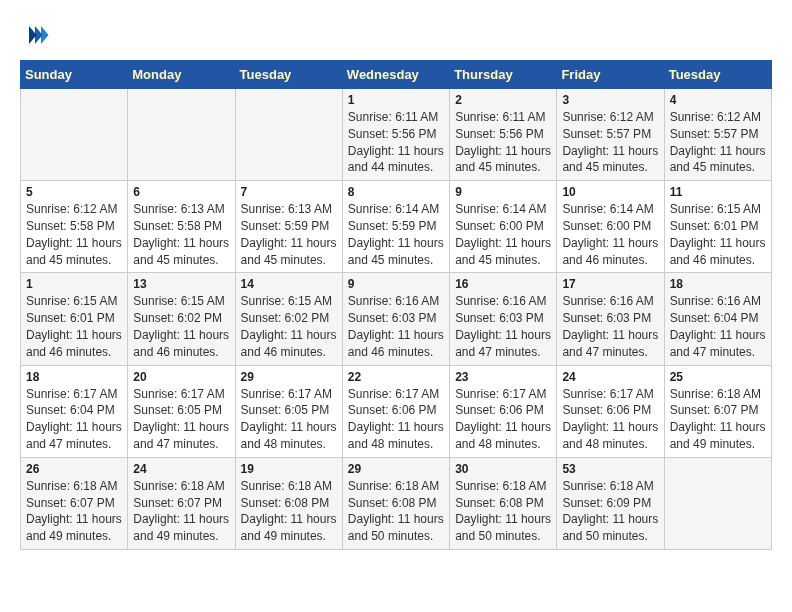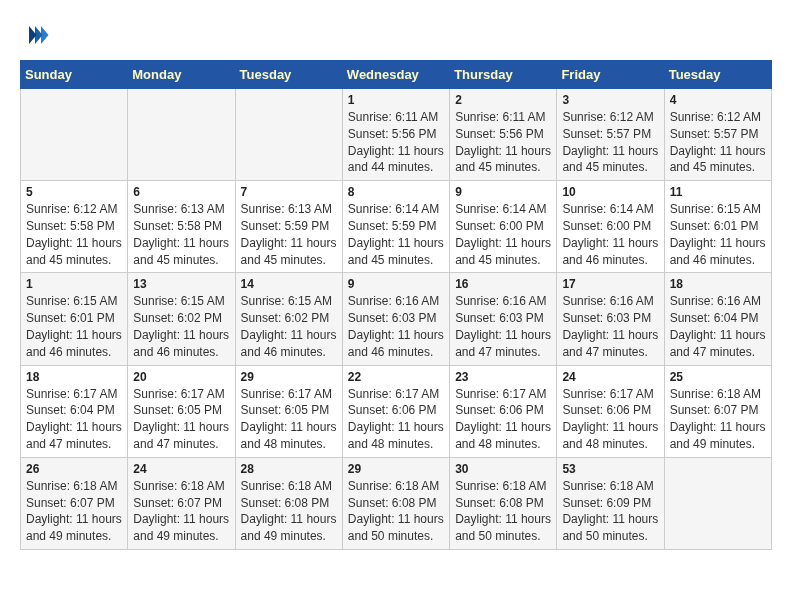--- a/index.html
+++ b/index.html
@@ -311,21 +311,21 @@
 and 49 minutes.</div>
         </td>
         <td>
           <span class="day-number">24</span>
           <div class="day-info" style="white-space: pre-line;">Sunrise: 6:18 AM
 Sunset: 6:07 PM
 Daylight: 11 hours
 and 49 minutes.</div>
         </td>
         <td>
-          <span class="day-number">28</span>
+          <span class="day-number">19</span>
           <div class="day-info" style="white-space: pre-line;">Sunrise: 6:18 AM
 Sunset: 6:08 PM
 Daylight: 11 hours
 and 49 minutes.</div>
         </td>
         <td>
           <span class="day-number">29</span>
           <div class="day-info" style="white-space: pre-line;">Sunrise: 6:18 AM
 Sunset: 6:08 PM
 Daylight: 11 hours

